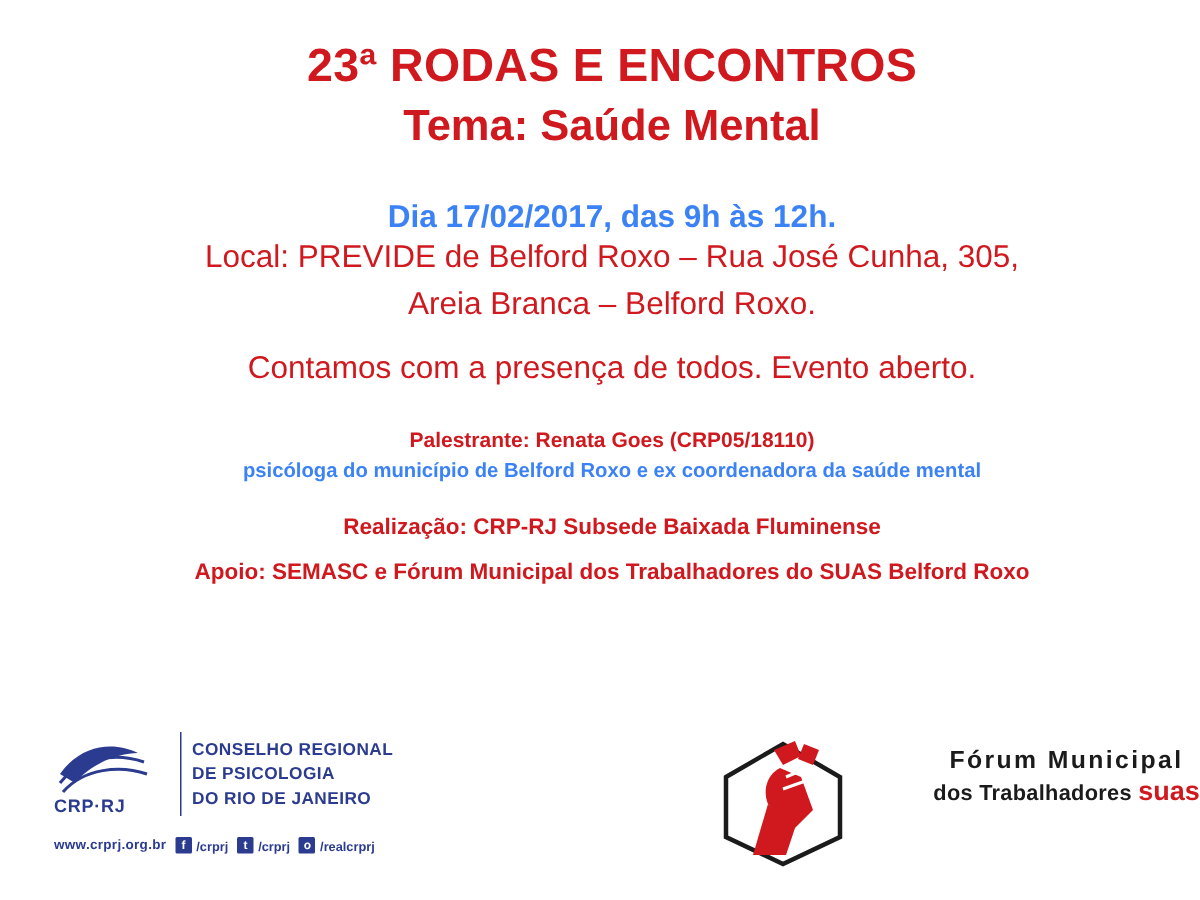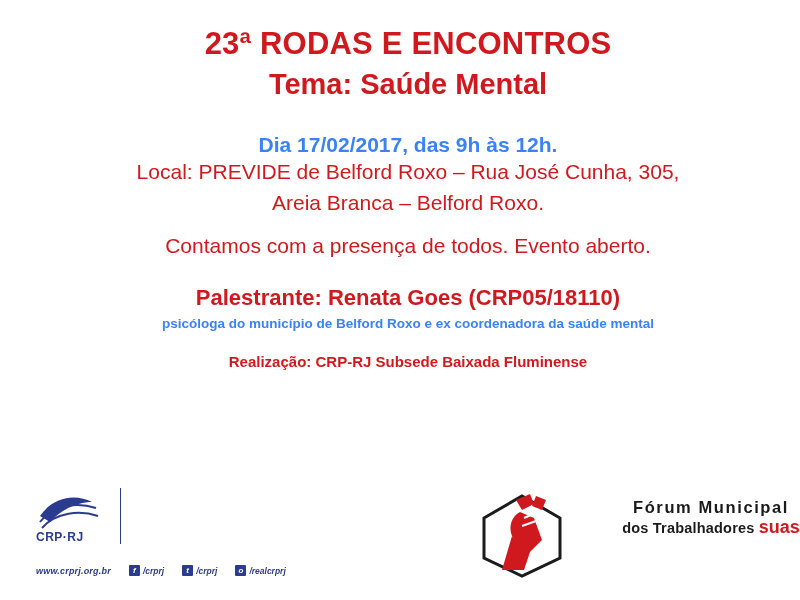--- a/index.html
+++ b/index.html
@@ -55,21 +55,21 @@
   }
   .contamos-line {
     text-align: center;
     font-size: 21px;
     font-weight: normal;
     color: #d0191e;
     margin-top: 16px;
   }
   .speaker-line {
     text-align: center;
-    font-size: 22px;
+    font-size: 14px;
     font-weight: bold;
     color: #d0191e;
     margin-top: 27px;
   }
   .speaker-sub {
     text-align: center;
     font-size: 13.5px;
     font-weight: bold;
     color: #3b82f6;
     margin-top: 5px;
@@ -139,23 +139,22 @@
     font-weight: bold;
     letter-spacing: 0.5px;
   }
   .crp-footer {
     position: absolute;
     left: 0;
     top: 72px;
     width: 260px;
     height: 18px;
     display: flex;
-    align-items: flex-end;
-    gap: 18px;
-    font-style: italic;
+    align-items: flex-start;
+    gap: 6px;
   }
   .crp-site {
     color: #2b3b8f;
     font-size: 9px;
     font-weight: bold;
     letter-spacing: 0.2px;
   }
   .social {
     display: flex;
     align-items: center;
@@ -241,33 +240,39 @@
     <div>Local: PREVIDE de Belford Roxo – Rua José Cunha, 305,</div>
     <div>Areia Branca – Belford Roxo.</div>
   </div>
 
   <div class="contamos-line">Contamos com a presença de todos.  Evento aberto.</div>
 
   <div class="speaker-line">Palestrante: Renata Goes (CRP05/18110)</div>
   <div class="speaker-sub">psicóloga do município de Belford Roxo e ex coordenadora da saúde mental</div>
 
   <div class="realizacao-line">Realização: CRP-RJ Subsede Baixada Fluminense</div>
+  <div class="apoio-line">Apoio:  SEMASC e Fórum Municipal dos Trabalhadores do SUAS Belford Roxo</div>
 
   <div class="logos">
 
     <div class="crp-logo">
       <div class="crp-mark">
         <svg width="78" height="64" viewBox="0 0 78 64" xmlns="http://www.w3.org/2000/svg">
           <path d="M4 30 C18 10, 40 8, 56 16 C44 16, 26 22, 14 36 Z" fill="#2b3b8f"></path>
           <path d="M4 36 C18 18, 42 16, 60 22" fill="none" stroke="#2b3b8f" stroke-width="2"></path>
           <path d="M6 42 C20 26, 44 24, 62 30" fill="none" stroke="#2b3b8f" stroke-width="2"></path>
         </svg>
       </div>
       <div class="crp-label">CRP·RJ</div>
       <div class="crp-divider"></div>
+      <div class="crp-text">
+        <div>CONSELHO REGIONAL</div>
+        <div>DE PSICOLOGIA</div>
+        <div>DO RIO DE JANEIRO</div>
+      </div>
       <div class="crp-footer">
         <span class="crp-site">www.crprj.org.br</span>
         <span class="social">
           <span class="glyph">f</span>
           <span>/crprj</span>
         </span>
         <span class="social">
           <span class="glyph">t</span>
           <span>/crprj</span>
         </span>

